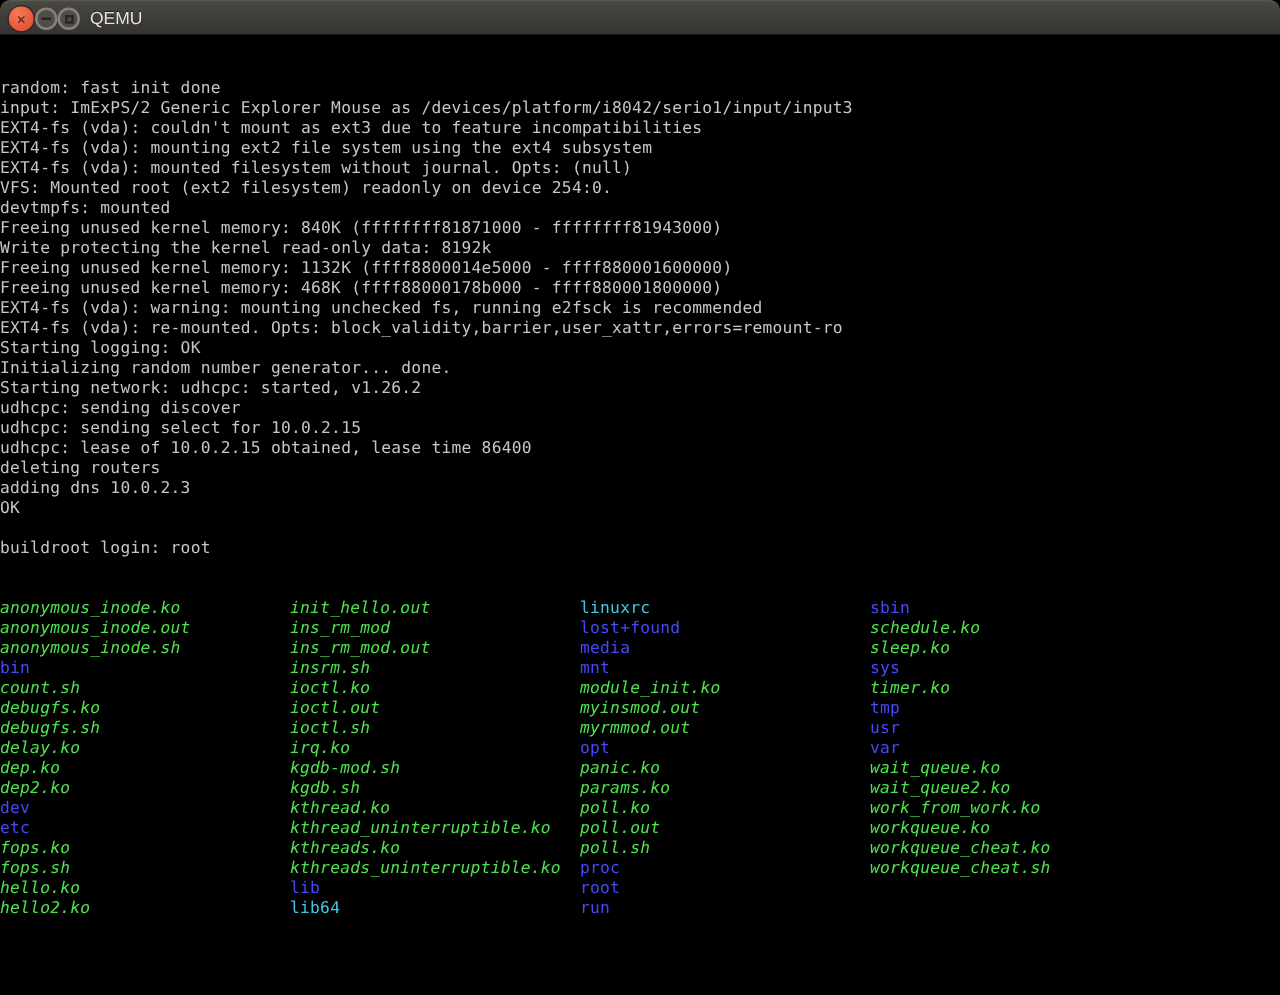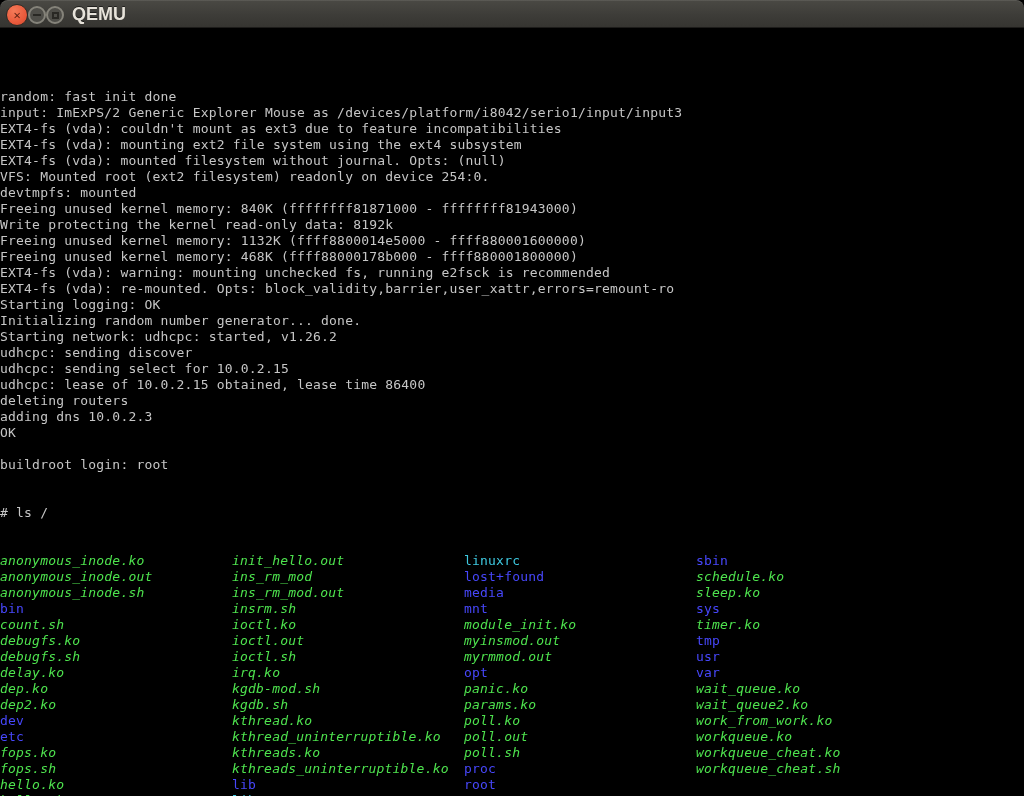--- a/index.html
+++ b/index.html
@@ -18,28 +18,28 @@
     background:radial-gradient(circle at 35% 30%,#f47a58,var(--close,#e8583a) 65%,#c64a2e);
     border:1px solid #2e2b26;}
   .tb-close .glyph{color:#5e2213;font-weight:bold;font-size:12px;line-height:1;
     font-family:"DejaVu Sans Mono",monospace;}
   .tb-min,.tb-max{width:18px;height:18px;top:6px;background:#4e4d48;
     border:2px solid #85837a;}
   .tb-min{left:28px;}
   .tb-max{left:46px;}
   .minbar{width:8px;height:2px;background:#292824;}
   .maxsq{width:7px;height:7px;border:2px solid #292824;box-sizing:border-box;}
-  .title{position:absolute;left:72px;top:0;line-height:28px;font-size:18px;
-    font-weight:bold;color:#e7e3da;text-shadow:0 -1px 0 rgba(0,0,0,.55);}
+  .title{position:absolute;left:72px;top:0;line-height:28px;font-size:14px;
+    font-weight:normal;color:#e7e3da;text-shadow:0 -1px 0 rgba(0,0,0,.55);}
 
   
   .terminal{position:absolute;top:28px;left:0;right:0;bottom:0;overflow:hidden;
     background:var(--bg,#000);color:var(--fg,#c6c6c6);
     font-family:"DejaVu Sans Mono",monospace;font-size:13px;line-height:16px;
-    letter-spacing:.2px;white-space:pre;padding-top:3px;margin-top:26px;}
+    letter-spacing:.2px;white-space:pre;padding-top:3px;}
   .line{height:16px;}
   .cell{display:inline-block;width:232px;}
   .cell.last{width:auto;text-align:right;}
   .green{color:var(--green,#4ee34e);font-style:italic;}
   .blue{color:var(--blue,#4747fb);}
   .cyan{color:var(--cyan,#3ec9e0);}
 </style>
 </head>
 <body>
 
@@ -52,18 +52,17 @@
       <span class="minbar"></span>
     </div>
     <div class="tb-btn tb-max">
       <span class="maxsq"></span>
     </div>
     <span class="title">QEMU</span>
   </div>
 
   <div class="terminal">
     <div id="boot"><div class="line">random: fast init done</div><div class="line">input: ImExPS/2 Generic Explorer Mouse as /devices/platform/i8042/serio1/input/input3</div><div class="line">EXT4-fs (vda): couldn't mount as ext3 due to feature incompatibilities</div><div class="line">EXT4-fs (vda): mounting ext2 file system using the ext4 subsystem</div><div class="line">EXT4-fs (vda): mounted filesystem without journal. Opts: (null)</div><div class="line">VFS: Mounted root (ext2 filesystem) readonly on device 254:0.</div><div class="line">devtmpfs: mounted</div><div class="line">Freeing unused kernel memory: 840K (ffffffff81871000 - ffffffff81943000)</div><div class="line">Write protecting the kernel read-only data: 8192k</div><div class="line">Freeing unused kernel memory: 1132K (ffff8800014e5000 - ffff880001600000)</div><div class="line">Freeing unused kernel memory: 468K (ffff88000178b000 - ffff880001800000)</div><div class="line">EXT4-fs (vda): warning: mounting unchecked fs, running e2fsck is recommended</div><div class="line">EXT4-fs (vda): re-mounted. Opts: block_validity,barrier,user_xattr,errors=remount-ro</div><div class="line">Starting logging: OK</div><div class="line">Initializing random number generator... done.</div><div class="line">Starting network: udhcpc: started, v1.26.2</div><div class="line">udhcpc: sending discover</div><div class="line">udhcpc: sending select for 10.0.2.15</div><div class="line">udhcpc: lease of 10.0.2.15 obtained, lease time 86400</div><div class="line">deleting routers</div><div class="line">adding dns 10.0.2.3</div><div class="line">OK</div><div class="line">&nbsp;</div><div class="line">buildroot login: root</div></div>
-    <div class="line"># ls /</div>
     <div id="lsout"><div class="line"><span class="cell green">anonymous_inode.ko</span><span class="cell green">init_hello.out</span><span class="cell cyan">linuxrc</span><span class="cell blue last">sbin</span></div><div class="line"><span class="cell green">anonymous_inode.out</span><span class="cell green">ins_rm_mod</span><span class="cell blue">lost+found</span><span class="cell green last">schedule.ko</span></div><div class="line"><span class="cell green">anonymous_inode.sh</span><span class="cell green">ins_rm_mod.out</span><span class="cell blue">media</span><span class="cell green last">sleep.ko</span></div><div class="line"><span class="cell blue">bin</span><span class="cell green">insrm.sh</span><span class="cell blue">mnt</span><span class="cell blue last">sys</span></div><div class="line"><span class="cell green">count.sh</span><span class="cell green">ioctl.ko</span><span class="cell green">module_init.ko</span><span class="cell green last">timer.ko</span></div><div class="line"><span class="cell green">debugfs.ko</span><span class="cell green">ioctl.out</span><span class="cell green">myinsmod.out</span><span class="cell blue last">tmp</span></div><div class="line"><span class="cell green">debugfs.sh</span><span class="cell green">ioctl.sh</span><span class="cell green">myrmmod.out</span><span class="cell blue last">usr</span></div><div class="line"><span class="cell green">delay.ko</span><span class="cell green">irq.ko</span><span class="cell blue">opt</span><span class="cell blue last">var</span></div><div class="line"><span class="cell green">dep.ko</span><span class="cell green">kgdb-mod.sh</span><span class="cell green">panic.ko</span><span class="cell green last">wait_queue.ko</span></div><div class="line"><span class="cell green">dep2.ko</span><span class="cell green">kgdb.sh</span><span class="cell green">params.ko</span><span class="cell green last">wait_queue2.ko</span></div><div class="line"><span class="cell blue">dev</span><span class="cell green">kthread.ko</span><span class="cell green">poll.ko</span><span class="cell green last">work_from_work.ko</span></div><div class="line"><span class="cell blue">etc</span><span class="cell green">kthread_uninterruptible.ko</span><span class="cell green">poll.out</span><span class="cell green last">workqueue.ko</span></div><div class="line"><span class="cell green">fops.ko</span><span class="cell green">kthreads.ko</span><span class="cell green">poll.sh</span><span class="cell green last">workqueue_cheat.ko</span></div><div class="line"><span class="cell green">fops.sh</span><span class="cell green">kthreads_uninterruptible.ko</span><span class="cell blue">proc</span><span class="cell green last">workqueue_cheat.sh</span></div><div class="line"><span class="cell green">hello.ko</span><span class="cell blue">lib</span><span class="cell blue">root</span></div><div class="line"><span class="cell green">hello2.ko</span><span class="cell cyan">lib64</span><span class="cell blue">run</span></div></div>
     
     
   </div>
 </div>
 
 </body></html>

